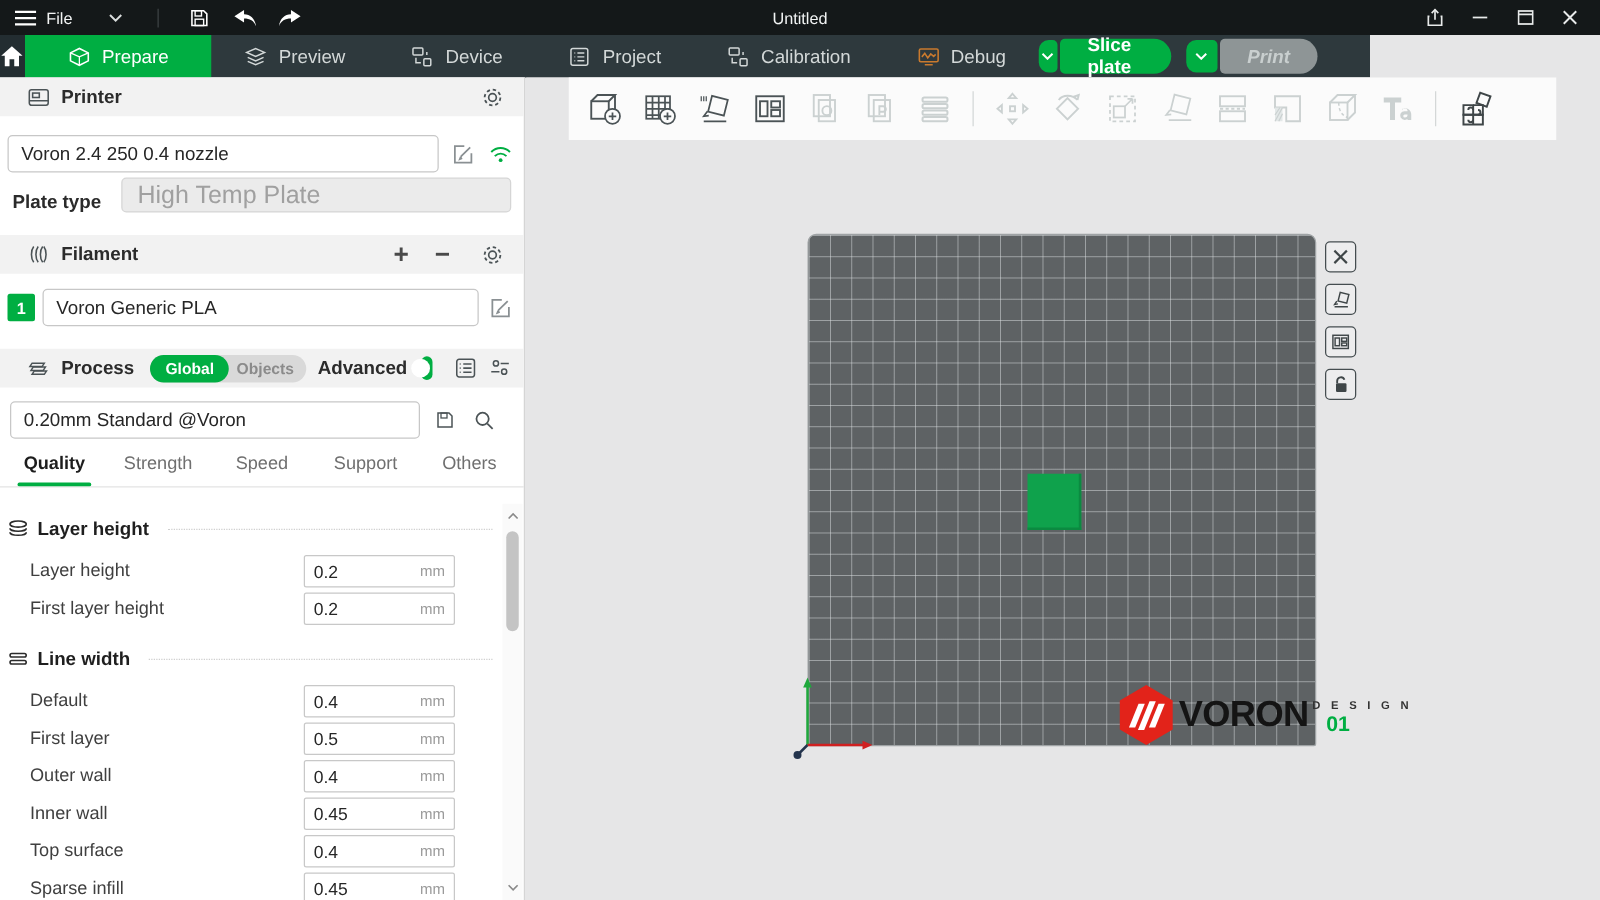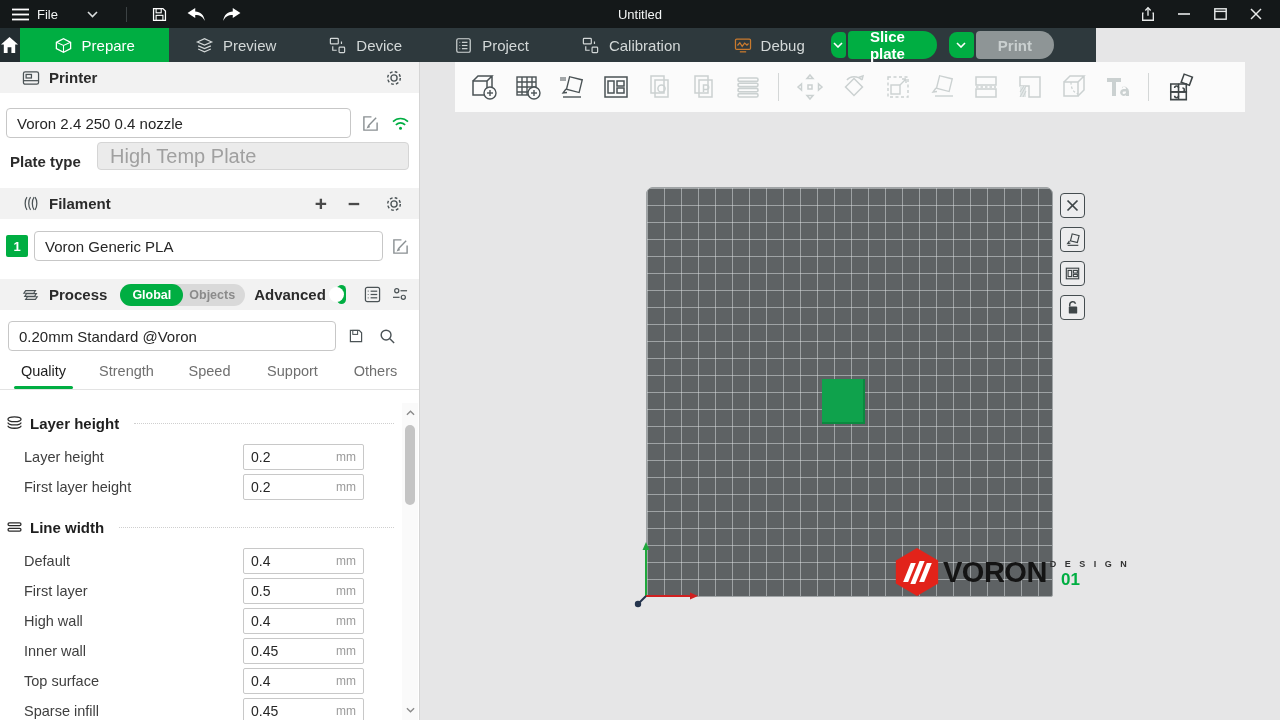--- a/index.html
+++ b/index.html
@@ -40,21 +40,21 @@
   .rtab{display:flex;align-items:center;gap:9px;padding:0 26px;color:var(--ribbon-text);font-size:15px;}
   .rtab.active{background:var(--accent);color:#fff;padding:0 34px;}
   .rtab .ic16{width:19px;height:19px;}
   .ribbon-right{margin-left:auto;display:flex;align-items:center;gap:12px;padding-right:42px;}
   .split-btn{display:flex;align-items:center;gap:2px;}
   .split-chev{width:25px;height:26px;background:var(--accent);border-radius:8px 4px 4px 8px;
     display:flex;align-items:center;justify-content:center;}
   .split-main{height:28px;padding:0 22px;border-radius:4px 14px 14px 4px;display:flex;align-items:center;
     font-size:15px;font-weight:600;}
   .slice-main{background:var(--accent);color:#fff;}
-  .print-main{background:#8E9596;color:#C9CFCF;}
+  .print-main{background:#8E9596;color:#C9CFCF;font-style:italic;}
 
   
   .sidepanel{position:absolute;left:0;top:62px;width:420px;height:658px;background:#fff;
     border-right:1px solid #D5D5D5;}
   .sec-head{height:31px;background:#F2F2F2;display:flex;align-items:center;gap:9px;padding:0 14px 0 22px;
     font-size:15px;font-weight:600;color:#2B2B2B;}
   .sec-head .spacer{flex:1;}
   .iconbtn{width:22px;height:22px;display:flex;align-items:center;justify-content:center;}
   .combo-row{display:flex;align-items:center;gap:8px;padding:0 8px 0 6px;}
   .combo{height:30px;border:1px solid #C7C7C7;border-radius:4px;background:#fff;display:flex;align-items:center;
@@ -73,21 +73,21 @@
     display:flex;align-items:center;font-weight:600;}
   .scope-off{padding:0 10px 0 6px;color:#8B8B8B;font-size:12.5px;}
   .adv-label{font-size:15px;font-weight:600;color:#2B2B2B;margin-left:auto;}
   .toggle{width:33px;height:19px;background:var(--accent);border-radius:10px;position:relative;margin-left:2px;}
   .toggle::after{content:"";position:absolute;right:2px;top:2px;width:15px;height:15px;background:#fff;border-radius:50%;}
   .proc-extra{display:flex;align-items:center;gap:6px;margin-left:6px;}
   .preset-row{margin-top:11px;display:flex;align-items:center;gap:9px;padding:0 8px;}
   .preset-combo{width:328px;flex:none;}
   .ptabs{display:flex;align-items:flex-end;gap:0;height:38px;padding:0 2px;}
   .ptab{position:relative;flex:1;text-align:center;font-size:14.5px;color:#6F6F6F;padding-bottom:10px;}
-  .ptab.active{color:#1D1D1D;font-weight:400;}
+  .ptab.active{color:#1D1D1D;font-weight:700;}
   .ptab.active::after{content:"";position:absolute;left:14%;right:14%;bottom:0;height:3px;background:var(--accent);border-radius:2px;}
   .ptabs-wrap{border-bottom:1px solid #E3E3E3;}
 
   .settings{position:absolute;left:0;top:341px;width:402px;height:317px;overflow:hidden;}
   .grp-head{display:flex;align-items:center;gap:7px;padding-left:6px;margin-top:9px;height:22px;}
   .grp-head .t{font-size:15px;font-weight:700;color:#1F1F1F;white-space:nowrap;}
   .grp-head .rule{flex:1;border-top:1px dotted #CFCFCF;margin:0 8px;}
   .srow{position:relative;height:30px;display:flex;align-items:center;}
   .srow .lbl{margin-left:24px;font-size:14.5px;color:#3F3F3F;}
   .sbox{position:absolute;left:243px;top:2px;width:121px;height:26px;border:1px solid #C8C8C8;border-radius:2px;
@@ -544,21 +544,21 @@
       </div>
     </div>
     <div class="srow">
       <span class="lbl">First layer</span>
       <div class="sbox">
         <span class="val">0.5</span>
         <span class="unit">mm</span>
       </div>
     </div>
     <div class="srow">
-      <span class="lbl">High wall</span>
+      <span class="lbl">Outer wall</span>
       <div class="sbox">
         <span class="val">0.4</span>
         <span class="unit">mm</span>
       </div>
     </div>
     <div class="srow">
       <span class="lbl">Inner wall</span>
       <div class="sbox">
         <span class="val">0.45</span>
         <span class="unit">mm</span>

